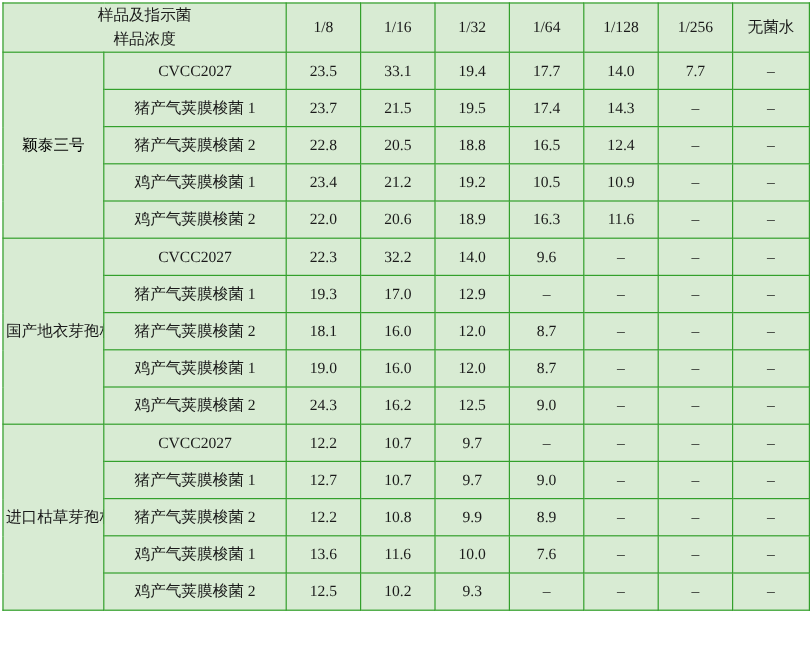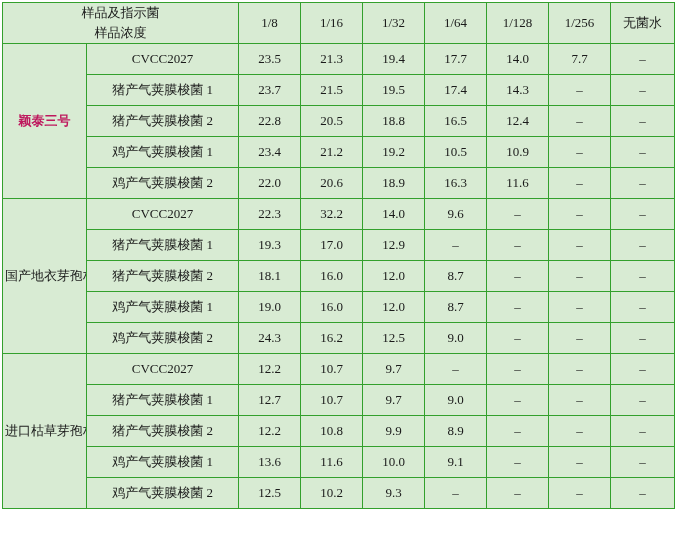--- a/index.html
+++ b/index.html
@@ -60,22 +60,22 @@
   }
   
   td.group-cell {
     font-size: 13.5px;
     line-height: 1.45;
     padding: 2px 1px;
     white-space: normal;
     word-break: break-all;
   }
   td.group-cell.highlight {
-    color: #be185d;
-    font-weight: bold;
+    color: #000000;
+    font-weight: normal;
   }
   td.strain-cell {
     font-size: 13px;
     white-space: nowrap;
     font-family: Liberation Serif, serif;
   }
   td.value-cell {
     font-size: 13.5px;
     font-family: "Liberation Serif", serif;
   }
@@ -111,21 +111,21 @@
           <td class="header-cell">1/32</td>
           <td class="header-cell">1/64</td>
           <td class="header-cell">1/128</td>
           <td class="header-cell">1/256</td>
           <td class="header-cell">无菌水</td>
         </tr>
         <tr>
           <td class="group-cell highlight" rowspan="5">颖泰三号</td>
           <td class="strain-cell">CVCC2027</td>
           <td class="value-cell">23.5</td>
-          <td class="value-cell">21.3</td>
+          <td class="value-cell">33.1</td>
           <td class="value-cell">19.4</td>
           <td class="value-cell">17.7</td>
           <td class="value-cell">14.0</td>
           <td class="value-cell">7.7</td>
           <td class="value-cell">–</td>
         </tr>
         <tr>
           <td class="strain-cell">猪产气荚膜梭菌 1</td>
           <td class="value-cell">23.7</td>
           <td class="value-cell">21.5</td>
@@ -245,21 +245,21 @@
           <td class="value-cell">8.9</td>
           <td class="value-cell">–</td>
           <td class="value-cell">–</td>
           <td class="value-cell">–</td>
         </tr>
         <tr>
           <td class="strain-cell">鸡产气荚膜梭菌 1</td>
           <td class="value-cell">13.6</td>
           <td class="value-cell">11.6</td>
           <td class="value-cell">10.0</td>
-          <td class="value-cell">9.1</td>
+          <td class="value-cell">7.6</td>
           <td class="value-cell">–</td>
           <td class="value-cell">–</td>
           <td class="value-cell">–</td>
         </tr>
         <tr>
           <td class="strain-cell">鸡产气荚膜梭菌 2</td>
           <td class="value-cell">12.5</td>
           <td class="value-cell">10.2</td>
           <td class="value-cell">9.3</td>
           <td class="value-cell">–</td>

